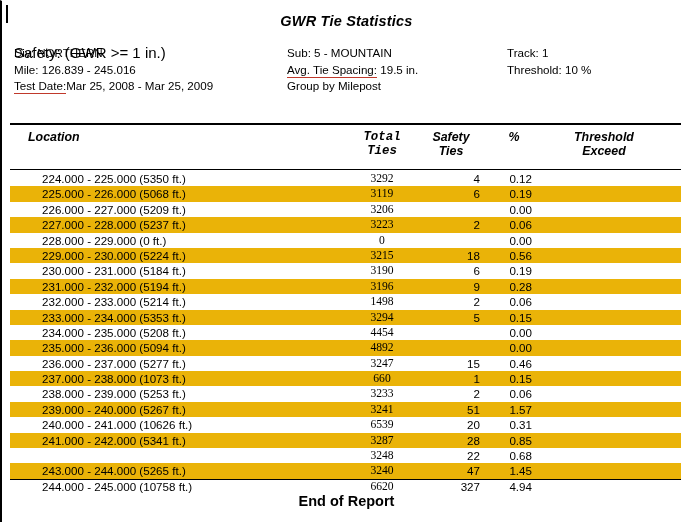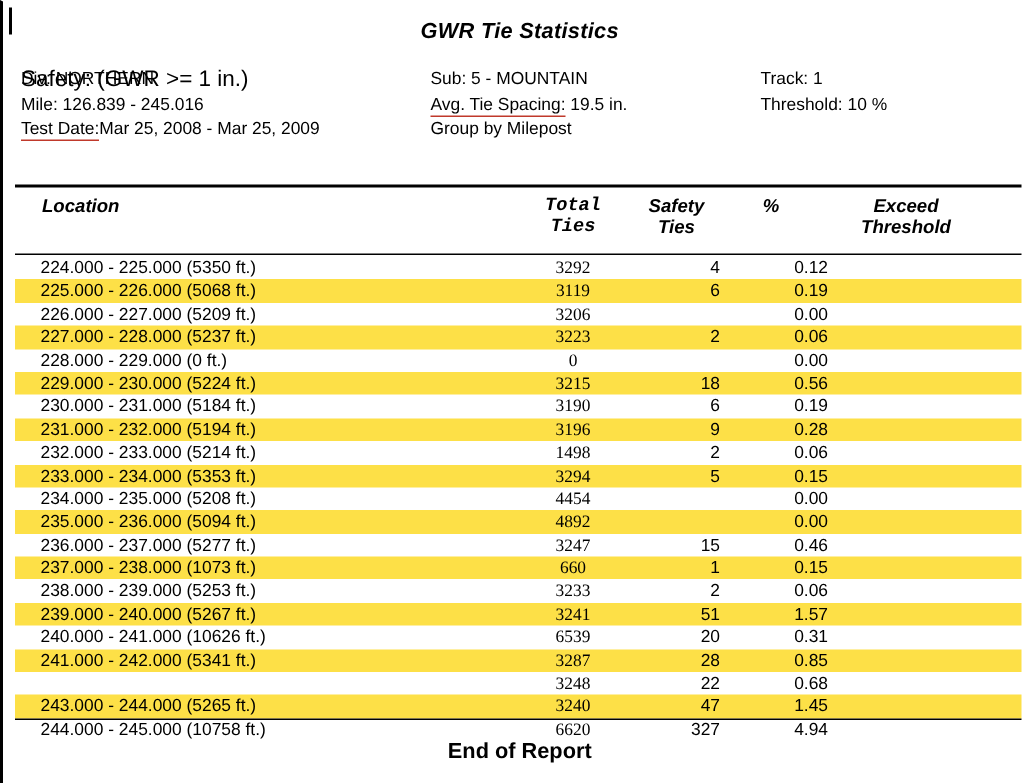--- a/index.html
+++ b/index.html
@@ -118,30 +118,30 @@
     left: 8px;
     top: 170px;
     width: 671px;
   }
   .row {
     position: relative;
     height: 15.4px;
     font-size: 11.6px;
     white-space: nowrap;
   }
-  .row.shaded { background: #fde047; }
+  .row.shaded { background: #eab308; }
   .cell {
     position: absolute;
     top: 1px;
     line-height: 14px;
   }
-  .c-loc { left: 17px; text-align: center; }
+  .c-loc { left: 32px; text-align: center; }
   .c-total { left: 344px; width: 56px; text-align: center; font-family: Liberation Serif, serif; }
   .c-safety { left: 412px; width: 58px; text-align: right; }
-  .c-pct { left: 512px; width: 30px; text-align: right; }
+  .c-pct { left: 492px; width: 30px; text-align: right; }
 
   .footer {
     position: absolute;
     left: 0;
     top: 492px;
     width: 689px;
     text-align: center;
     font-size: 14.5px;
     font-weight: bold;
   }
@@ -185,22 +185,22 @@
     <div class="ch-total">
       <span class="ch-sub">Total</span>
       <span class="ch-sub">Ties</span>
     </div>
     <div class="ch-safety">
       <span class="ch-sub">Safety</span>
       <span class="ch-sub">Ties</span>
     </div>
     <div class="ch-pct">%</div>
     <div class="ch-exceed">
+      <span class="ch-sub">Threshold</span>
       <span class="ch-sub">Exceed</span>
-      <span class="ch-sub">Threshold</span>
     </div>
   </div>
 
   <div class="rule-thin-bottom"></div>
 
   <div class="rows" id="rows-container">
       <div class="row">
         <div class="cell c-loc">224.000 - 225.000 (5350 ft.)</div>
         <div class="cell c-total">3292</div>
         <div class="cell c-safety">4</div>

